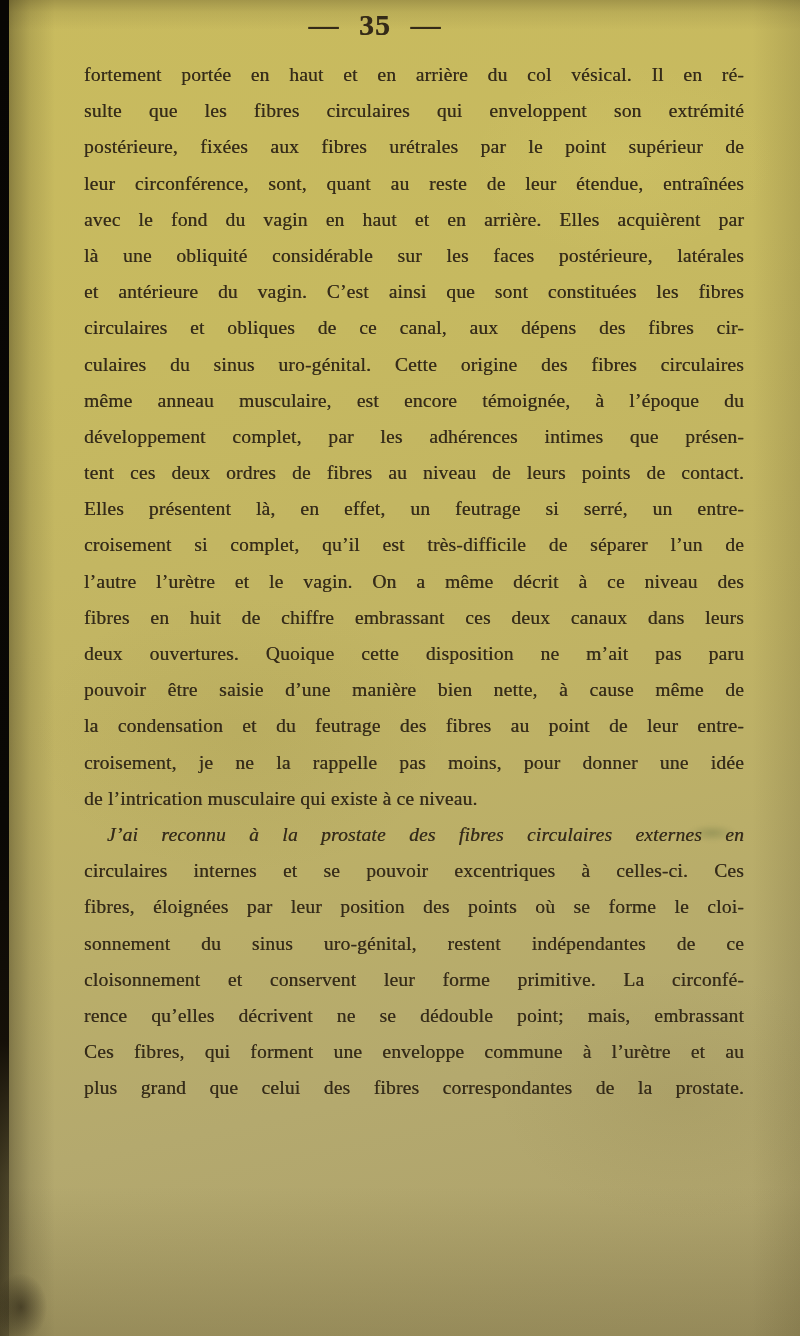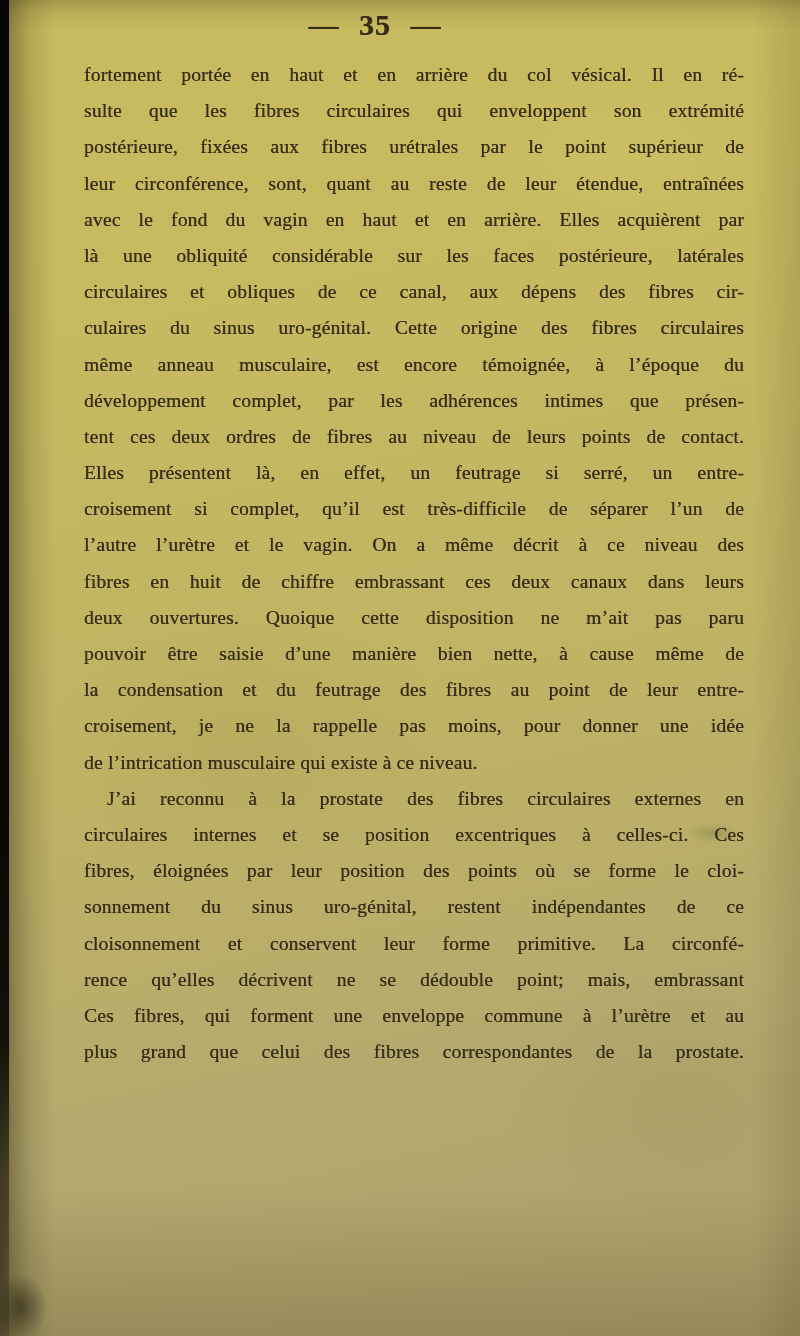--- a/index.html
+++ b/index.html
@@ -89,55 +89,57 @@
     text-align-last: justify;
     -moz-text-align-last: justify;
     white-space: normal;
   }
   .line.nojust {
     text-align: center;
     text-align-last: left;
   }
   .line.indent {
     text-indent: 23px;
+    font-style: italic;
   }
 </style>
 </head>
 <body>
 
 <div class="scan">
   <div class="binding"></div>
   <div class="corner-smudge"></div>
   <div class="ghost-showthrough"></div>
 
   <div class="page-number">— 35 —</div>
 
   <div class="text-block">
       <div class="line just">fortement portée en haut et en arrière du col vésical. Il en ré-</div>
       <div class="line just">sulte que les fibres circulaires qui enveloppent son extrémité</div>
       <div class="line just">postérieure, fixées aux fibres urétrales par le point supérieur de</div>
       <div class="line just">leur circonférence, sont, quant au reste de leur étendue, entraînées</div>
       <div class="line just">avec le fond du vagin en haut et en arrière. Elles acquièrent par</div>
       <div class="line just">là une obliquité considérable sur les faces postérieure, latérales</div>
+      <div class="line just">et antérieure du vagin. C’est ainsi que sont constituées les fibres</div>
       <div class="line just">circulaires et obliques de ce canal, aux dépens des fibres cir-</div>
       <div class="line just">culaires du sinus uro-génital. Cette origine des fibres circulaires</div>
       <div class="line just">même anneau musculaire, est encore témoignée, à l’époque du</div>
       <div class="line just">développement complet, par les adhérences intimes que présen-</div>
       <div class="line just">tent ces deux ordres de fibres au niveau de leurs points de contact.</div>
       <div class="line just">Elles présentent là, en effet, un feutrage si serré, un entre-</div>
       <div class="line just">croisement si complet, qu’il est très-difficile de séparer l’un de</div>
       <div class="line just">l’autre l’urètre et le vagin. On a même décrit à ce niveau des</div>
       <div class="line just">fibres en huit de chiffre embrassant ces deux canaux dans leurs</div>
       <div class="line just">deux ouvertures. Quoique cette disposition ne m’ait pas paru</div>
       <div class="line just">pouvoir être saisie d’une manière bien nette, à cause même de</div>
       <div class="line just">la condensation et du feutrage des fibres au point de leur entre-</div>
       <div class="line just">croisement, je ne la rappelle pas moins, pour donner une idée</div>
       <div class="line nojust">de l’intrication musculaire qui existe à ce niveau.</div>
       <div class="line just indent">J’ai reconnu à la prostate des fibres circulaires externes en</div>
-      <div class="line just">circulaires internes et se position excentriques à celles-ci. Ces</div>
+      <div class="line just">circulaires internes et se pouvoir excentriques à celles-ci. Ces</div>
       <div class="line just">fibres, éloignées par leur position des points où se forme le cloi-</div>
       <div class="line just">sonnement du sinus uro-génital, restent indépendantes de ce</div>
       <div class="line just">cloisonnement et conservent leur forme primitive. La circonfé-</div>
       <div class="line just">rence qu’elles décrivent ne se dédouble point; mais, embrassant</div>
       <div class="line just">Ces fibres, qui forment une enveloppe commune à l’urètre et au</div>
       <div class="line just">plus grand que celui des fibres correspondantes de la prostate.</div>
     </div>
 </div>
 
 </body></html>

